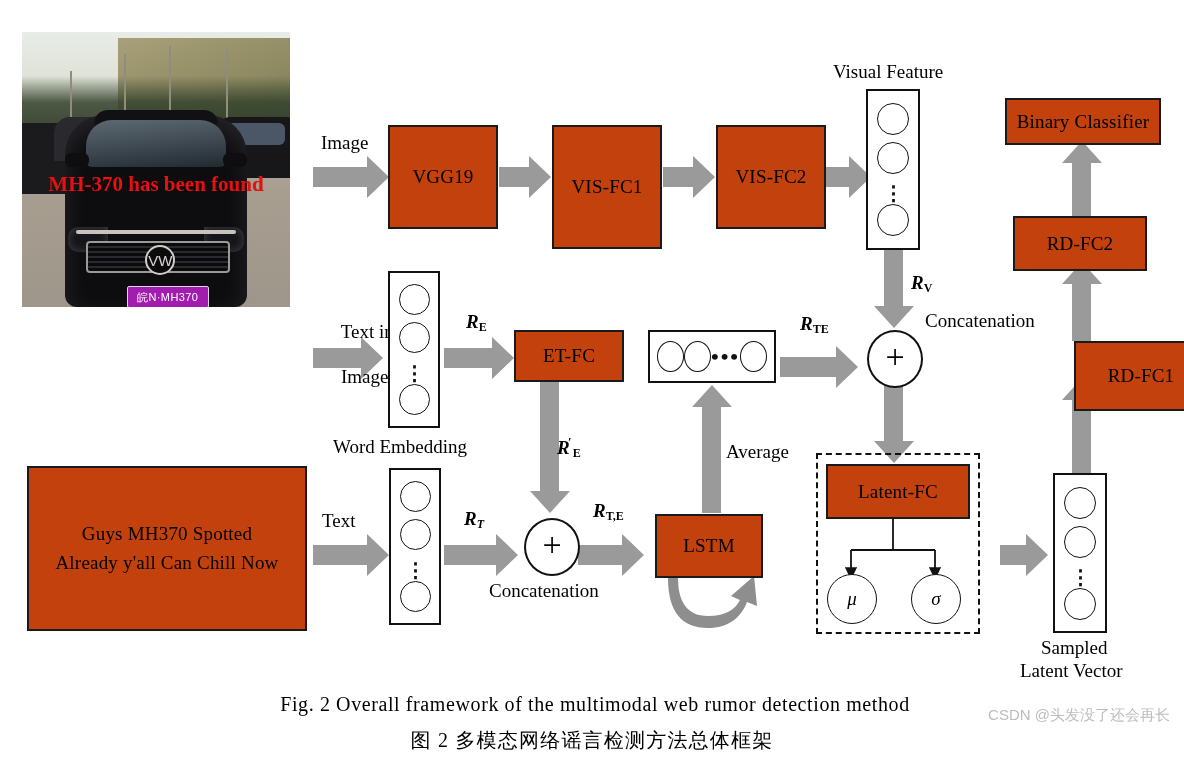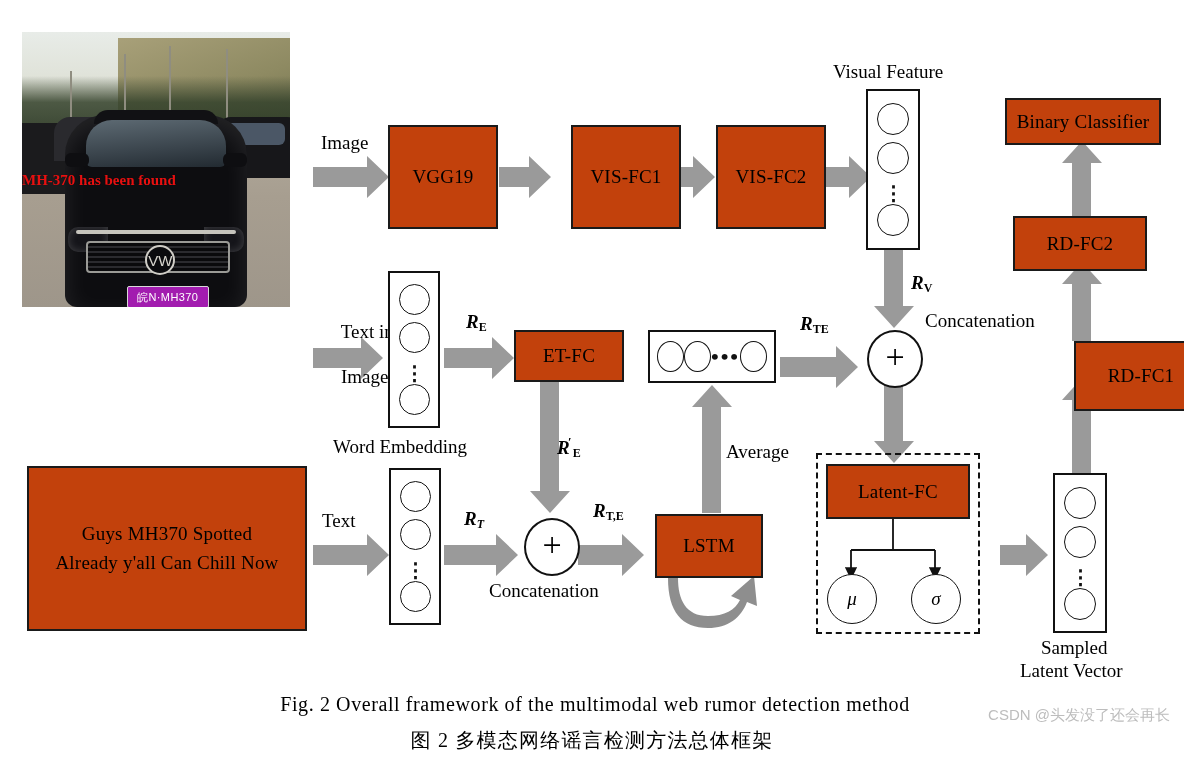--- a/index.html
+++ b/index.html
@@ -67,22 +67,22 @@
       border-radius:50%;background:#0b0b0e;display:flex;align-items:center;justify-content:center;
       color:#d6d4cd;font-size:15px;font-family:"Liberation Sans",sans-serif;}
   #photo .hlL{position:absolute;left:17%;top:71%;width:15%;height:9%;background:#15151a;
       border-radius:10px 0 10px 10px;box-shadow:inset 0 0 8px rgba(200,200,200,.25);}
   #photo .hlR{position:absolute;right:17%;top:71%;width:15%;height:9%;background:#15151a;
       border-radius:0 10px 10px 10px;box-shadow:inset 0 0 8px rgba(200,200,200,.25);}
   #photo .plate{position:absolute;left:39%;top:92.5%;width:30%;height:7%;background:#a21caf;
       border:1.5px solid #d9d9d9;border-radius:2px;display:flex;align-items:center;justify-content:center;
       color:#fff;font-size:11px;font-family:"Liberation Sans",sans-serif;letter-spacing:.4px;white-space:nowrap;}
   #photo .pole{position:absolute;width:2px;background:#8f8d80;}
-  #photo .redtxt{position:absolute;left:0;top:51%;width:100%;text-align:left;color:#e81010;
-      font-size:15px;font-family:"Liberation Serif",serif;font-weight:700;text-shadow:0 0 1px rgba(0,0,0,.25);}
+  #photo .redtxt{position:absolute;left:0;top:51%;width:100%;text-align:center;color:#e81010;
+      font-size:21px;font-family:"Liberation Serif",serif;font-weight:700;text-shadow:0 0 1px rgba(0,0,0,.25);}
 
   #caption{position:absolute;left:0;top:693px;width:1184px;text-align:center;}
   #caption .en{font-size:20px;letter-spacing:.6px;padding-left:6px;}
   #caption .zh{font-size:20px;letter-spacing:1.2px;margin-top:11px;}
   #watermark{position:absolute;right:14px;top:706px;font-size:15px;color:#bdbdbd;
       font-family:"Liberation Sans",sans-serif;white-space:nowrap;}
 </style>
 </head>
 <body>
 
@@ -167,21 +167,21 @@
       <path d="M893,518 v32"></path>
       <path d="M851,550 h84"></path>
       <path d="M851,550 v23" marker-end="url(#ah)"></path>
       <path d="M935,550 v23" marker-end="url(#ah)"></path>
     </g>
   </svg>
 
   <div class="box" style="left:388px;top:125px;width:110px;height:104px;">
     <span>VGG19</span>
   </div>
-  <div class="box" style="left:552px;top:125px;width:110px;height:104px;margin-left:19px;">
+  <div class="box" style="left:552px;top:125px;width:110px;height:124px;">
     <span>VIS-FC1</span>
   </div>
   <div class="box" style="left:716px;top:125px;width:110px;height:104px;">
     <span>VIS-FC2</span>
   </div>
 
   <div class="lbl" style="left:321px;top:132px;">Image</div>
 
   <div class="lbl" style="left:833px;top:61px;">Visual Feature</div>
   <div class="vcol" style="left:866px;top:89px;width:54px;height:161px;padding:8px 0;">

